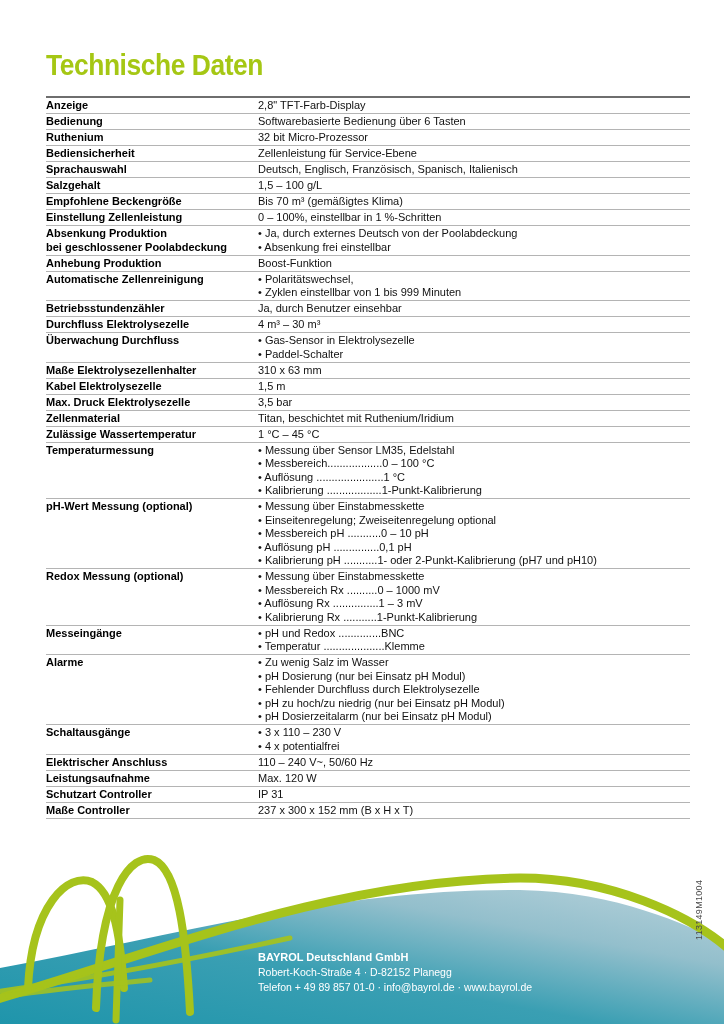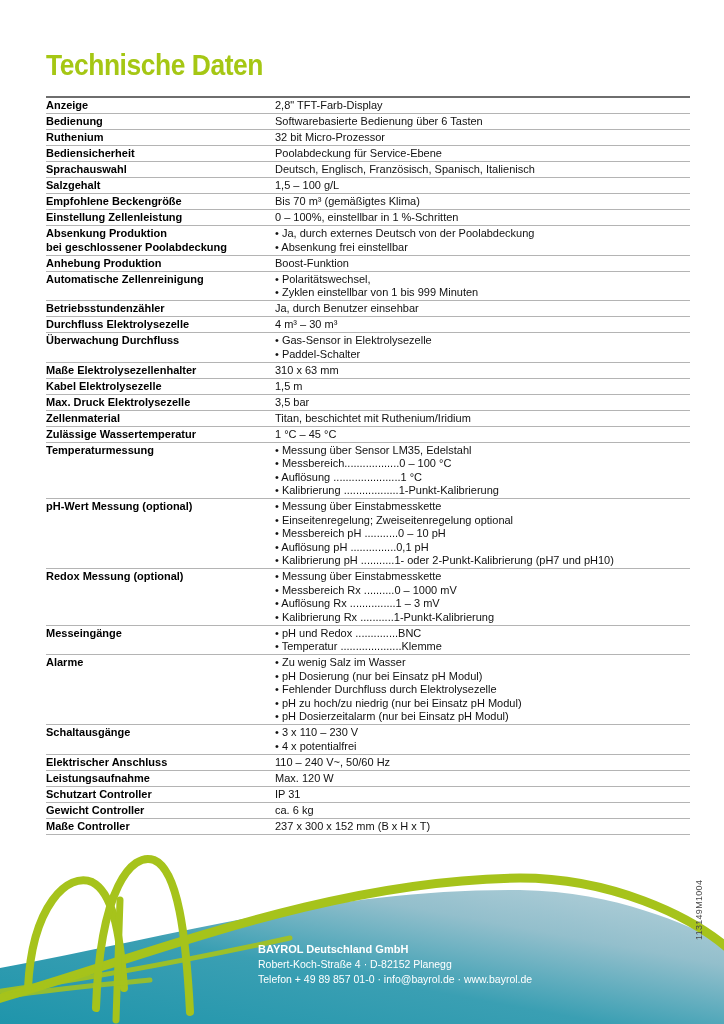--- a/index.html
+++ b/index.html
@@ -24,21 +24,20 @@
   
   .spec-table{
     position:absolute;left:46px;top:96px;width:644px;
     border-top:2px solid #6e6e6e;
     z-index:2;
   }
   .row{
     display:flex;
     border-bottom:1px solid #b4b4b4;
     padding:1px 0 0.5px 0;
-    gap:17px;
   }
   .label{
     width:212px;flex:none;
     font-weight:bold;color:#000;
     font-size:11px;line-height:13.5px;
   }
   .value{
     flex:1;color:#111;
     font-size:11px;line-height:13.5px;
   }
@@ -47,21 +46,21 @@
   
   .deco{
     position:absolute;left:0;top:824px;width:724px;height:200px;
     z-index:0;pointer-events:none;
   }
 
   .footer-text{
     position:absolute;left:258px;top:942px;z-index:3;
     color:#ffffff;font-size:10.5px;line-height:15px;
   }
-  .footer-text .company{font-weight:bold;font-size:11px;}
+  .footer-text .company{font-weight:bold;font-size:11px;margin-top:8px;}
 
   .vertical-code{
     position:absolute;left:694px;top:856px;height:84px;z-index:3;
     writing-mode:vertical-rl;transform:rotate(180deg);
     font-size:9px;color:#4a4a4a;letter-spacing:0.3px;
     white-space:nowrap;
   }
 </style>
 </head>
 <body>
@@ -93,21 +92,21 @@
         </div>
         <div class="value">
           <div>32 bit Micro-Prozessor</div>
         </div>
       </div>
       <div class="row">
         <div class="label">
           <div>Bediensicherheit</div>
         </div>
         <div class="value">
-          <div>Poolabdeckung für Service-Ebene</div>
+          <div>Zellenleistung für Service-Ebene</div>
         </div>
       </div>
       <div class="row">
         <div class="label">
           <div>Sprachauswahl</div>
         </div>
         <div class="value">
           <div>Deutsch, Englisch, Französisch, Spanisch, Italienisch</div>
         </div>
       </div>
@@ -306,28 +305,20 @@
         <div class="value">
           <div>Max. 120 W</div>
         </div>
       </div>
       <div class="row">
         <div class="label">
           <div>Schutzart Controller</div>
         </div>
         <div class="value">
           <div>IP 31</div>
-        </div>
-      </div>
-      <div class="row">
-        <div class="label">
-          <div>Gewicht Controller</div>
-        </div>
-        <div class="value">
-          <div>ca. 6 kg</div>
         </div>
       </div>
       <div class="row">
         <div class="label">
           <div>Maße Controller</div>
         </div>
         <div class="value">
           <div>237 x 300 x 152 mm (B x H x T)</div>
         </div>
       </div>

